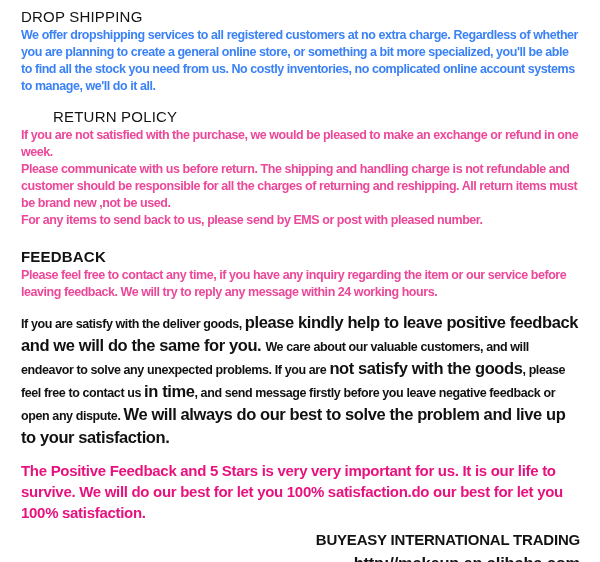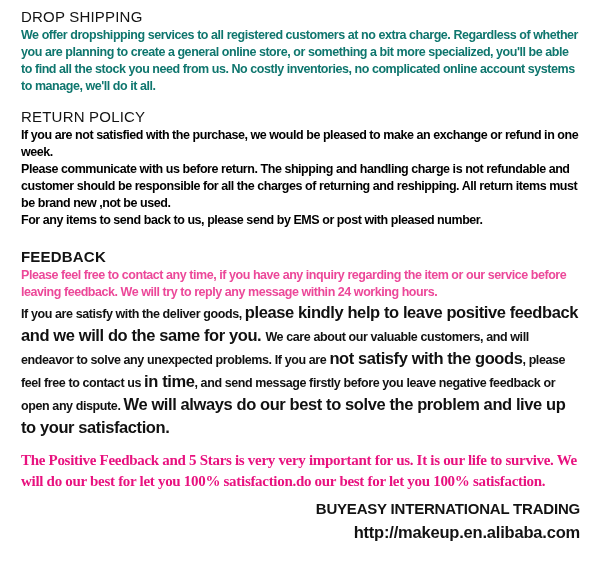--- a/index.html
+++ b/index.html
@@ -22,42 +22,41 @@
     line-height: 18px;
     margin: 0;
   }
   .body-text {
     font-size: 12.5px;
     font-weight: 700;
     line-height: 17px;
     letter-spacing: -0.45px;
     margin: 1px 0 0 0;
   }
-  .dark  { color: #0f766e; }
-  .gray  { color: #000000; }
+  .dark  { color: #3b82f6; }
+  .gray  { color: #ec4899; }
   .near-black { color: #ec4899; }
-  .mt-return   { margin-top: 13px; }
+  .mt-return   { margin-top: 13px; margin-left: 32px; }
   .mt-feedback { margin-top: 19px; font-weight: bold; }
   .mixed-paragraph {
-    margin: 1px 0 0 0;
+    margin: 11px 0 0 0;
     line-height: 21px;
     color: #111111;
     font-weight: 700;
     letter-spacing: -0.4px;
   }
   .seg-sm { font-size: 12.5px; }
   .seg-lg { font-size: 16.5px; }
   .pink-paragraph {
     margin: 12px 0 0 0;
     font-size: 15px;
     font-weight: 700;
     line-height: 21px;
     letter-spacing: -0.3px;
     color: #e8127f;
-    font-family: Liberation Serif, serif;
   }
   .footer {
     margin-top: 5px;
     text-align: right;
     font-weight: 700;
     color: #131313;
   }
   .footer .company {
     font-size: 15px;
     line-height: 24px;

